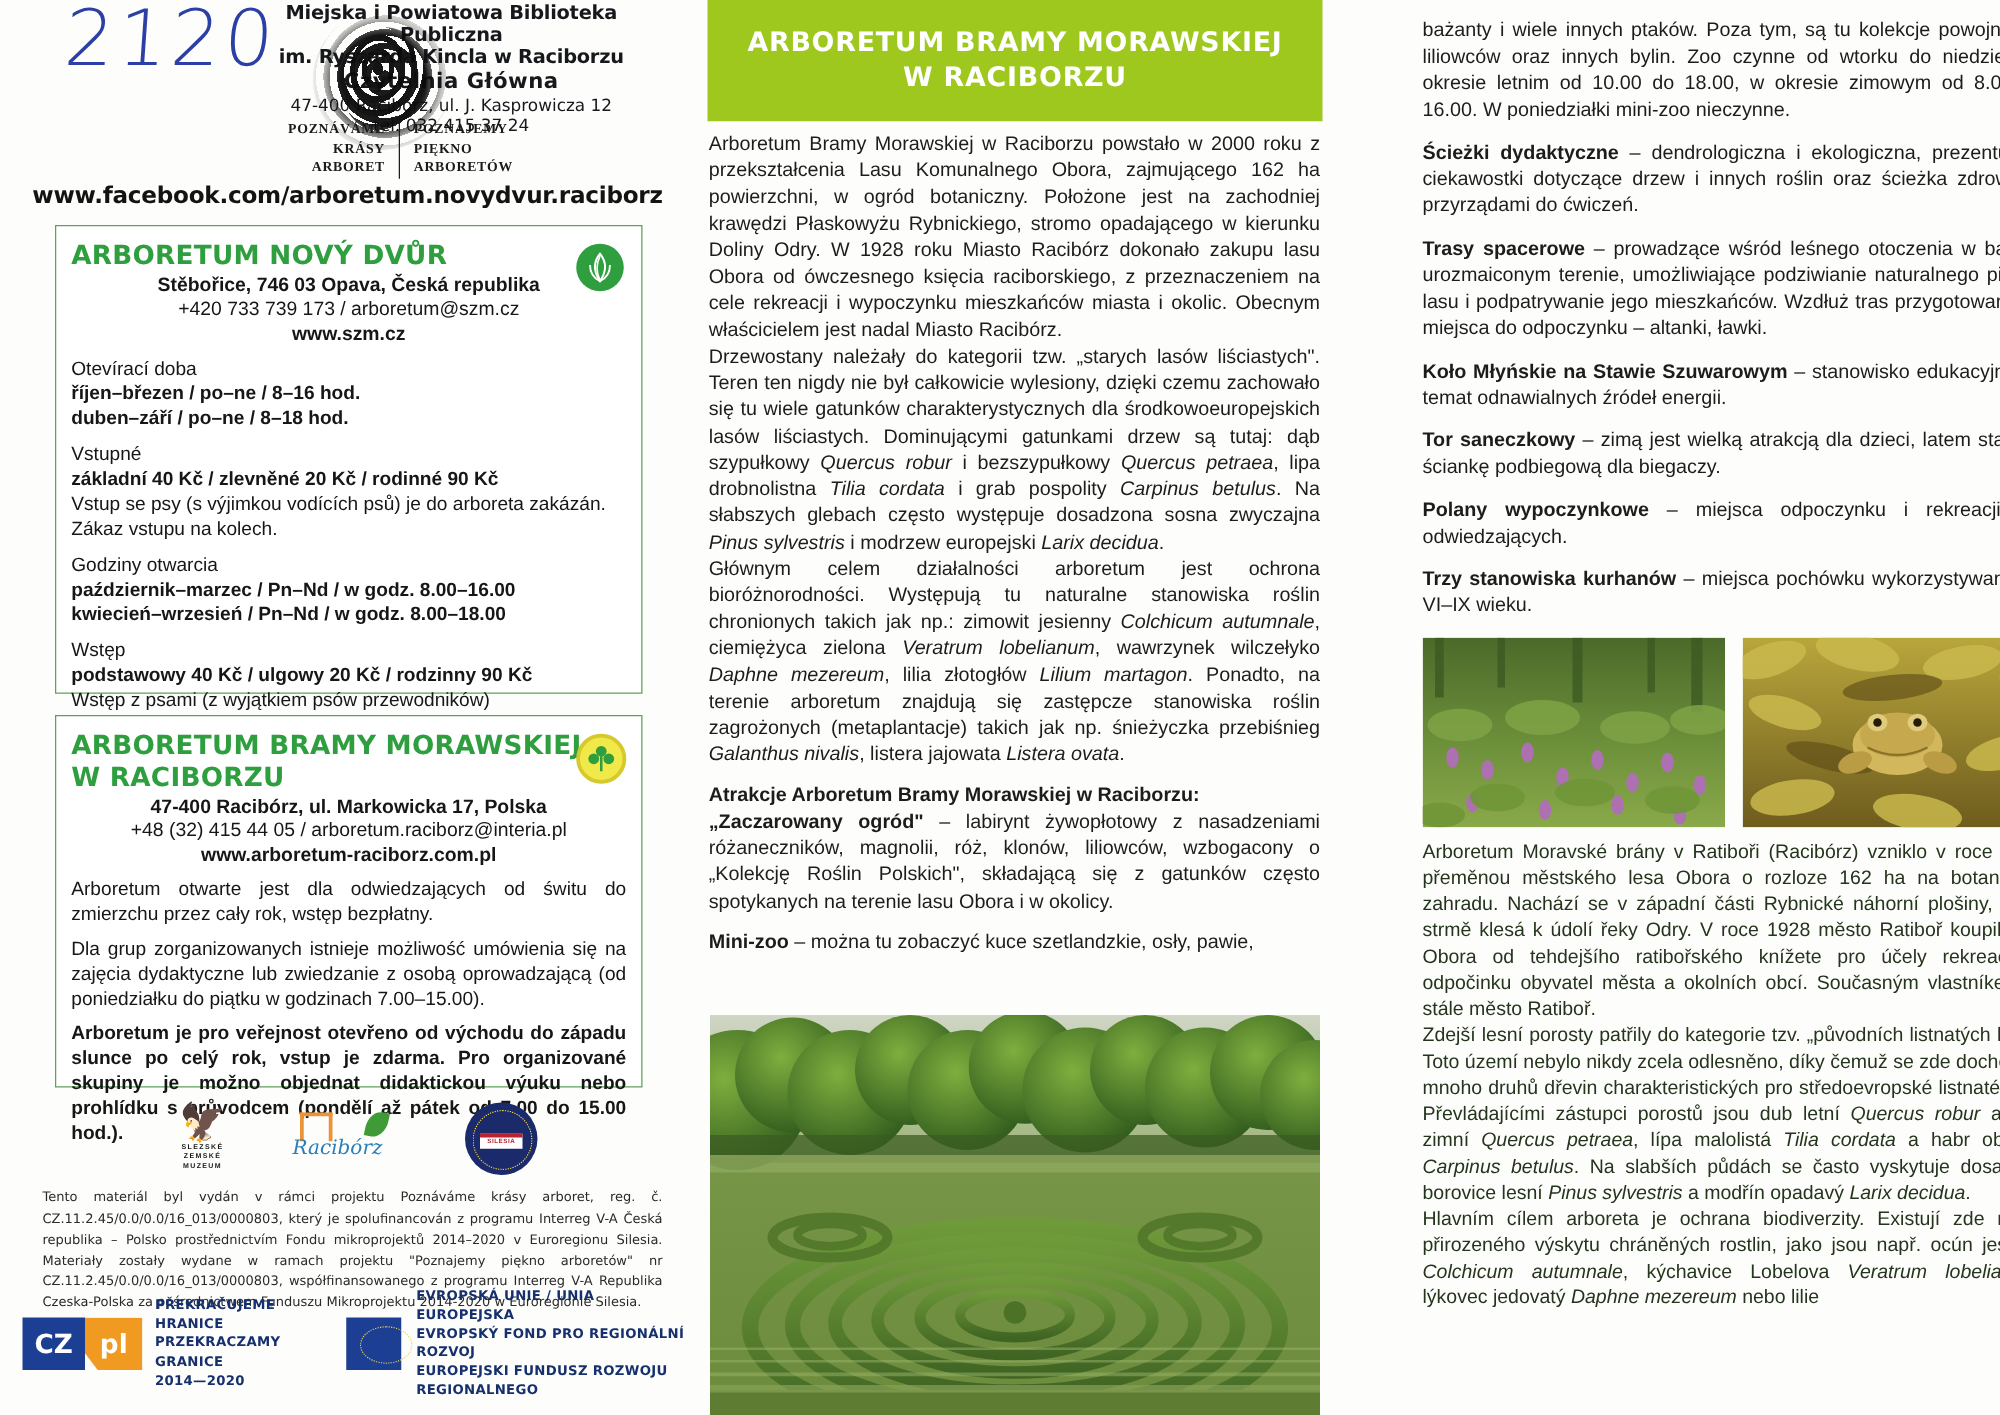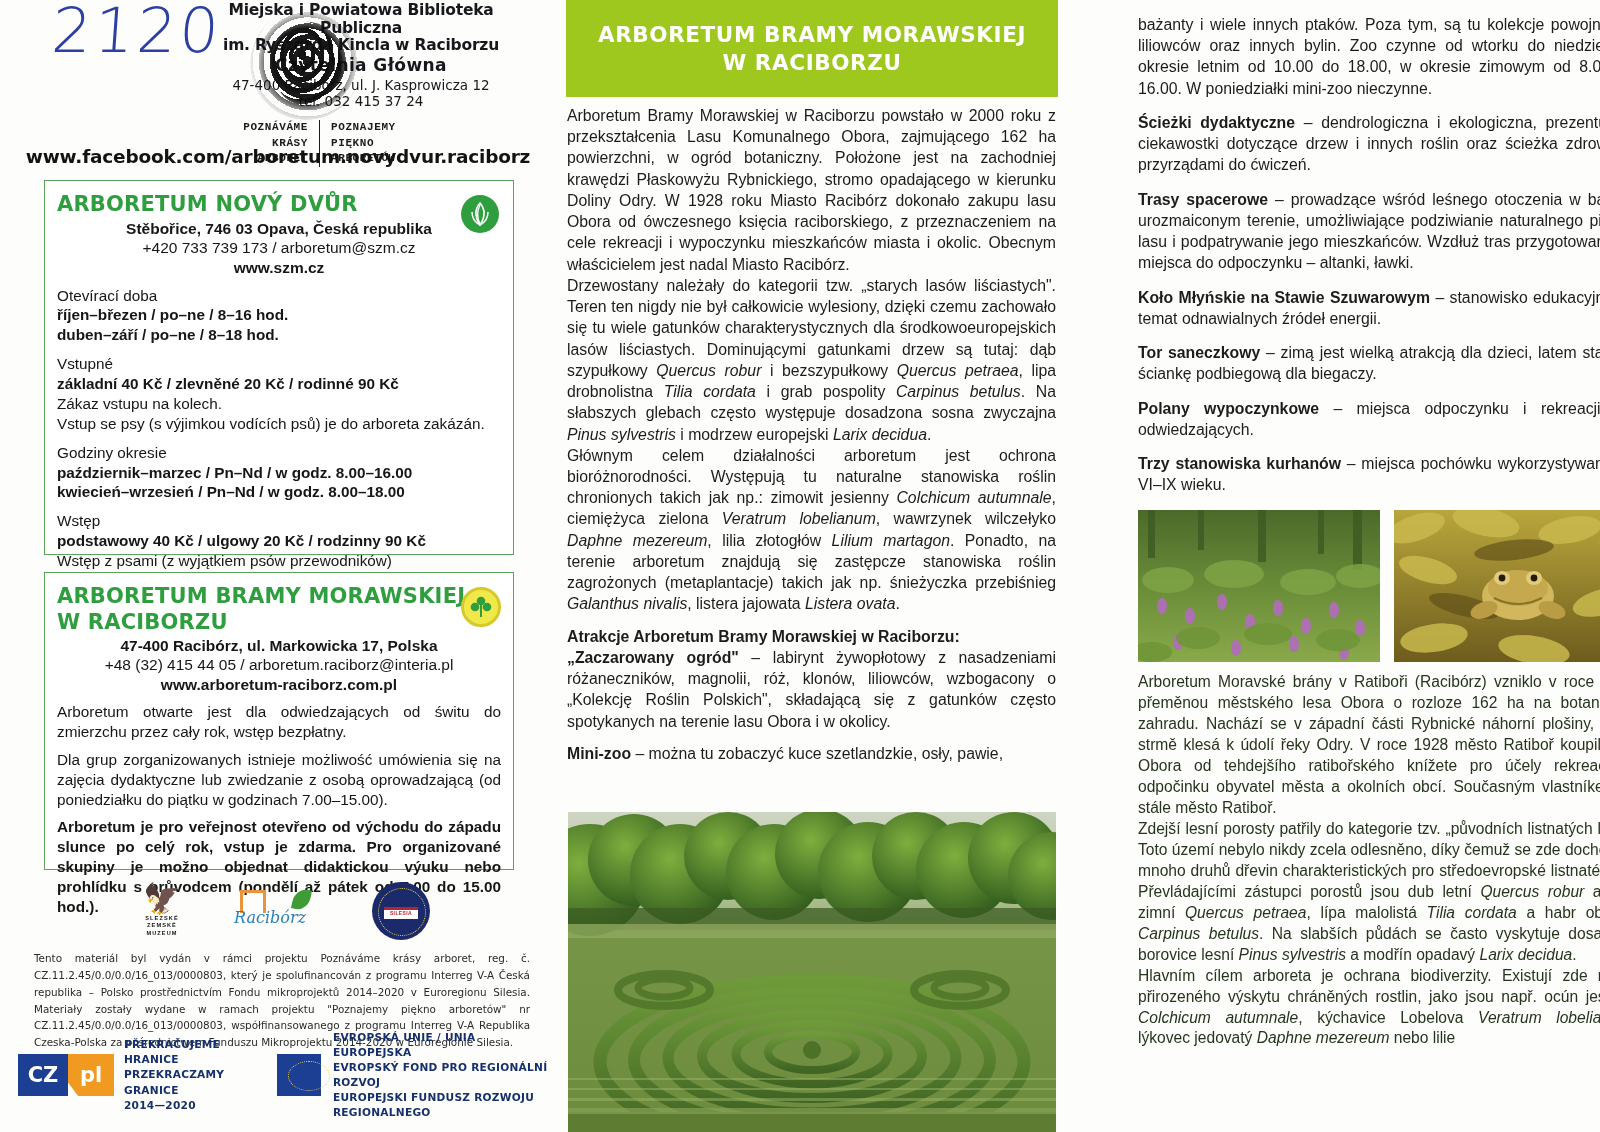--- a/index.html
+++ b/index.html
@@ -97,28 +97,28 @@
       repeating-radial-gradient(ellipse at 42% 40%,
         #0b0b0b 0px, #0b0b0b 4px,
         rgba(255,255,255,0) 4px, rgba(255,255,255,0) 9px);
     border-radius: 50%;
     transform: rotate(18deg);
   }
 
   .poznavame {
     position: absolute;
     left: 196px;
-    top: 120px;
+    top: 96px;
     width: 260px;
     display: flex;
     font-size: 11px;
     font-weight: bold;
     letter-spacing: 0.6px;
     color: #1b1b1b;
-    font-family: Liberation Mono, monospace;
+    font-family: Liberation Serif, serif;
   }
   .pz-cz { width: 112px; text-align: right; padding-right: 11px; border-right: 1.6px solid #1b1b1b; line-height: 1.42; }
   .pz-pl { padding-left: 11px; line-height: 1.42; text-align: left; }
 
   .fb-line {
     position: absolute;
     left: 0;
     top: 146px;
     width: 556px;
     text-align: center;
@@ -417,26 +417,26 @@
 
       <div class="grp">
         <div class="lbl">Otevírací doba</div>
         <div class="val">říjen–březen / po–ne / 8–16 hod.</div>
         <div class="val">duben–září / po–ne / 8–18 hod.</div>
       </div>
 
       <div class="grp">
         <div class="lbl">Vstupné</div>
         <div class="val">základní 40 Kč / zlevněné 20 Kč / rodinné 90 Kč</div>
+        <div class="note">Vstup se psy (s výjimkou vodících psů) je do arboreta zakázán.</div>
         <div class="note">Zákaz vstupu na kolech.</div>
-        <div class="note">Vstup se psy (s výjimkou vodících psů) je do arboreta zakázán.</div>
       </div>
 
       <div class="grp">
-        <div class="lbl">Godziny okresie</div>
+        <div class="lbl">Godziny otwarcia</div>
         <div class="val">październik–marzec / Pn–Nd / w godz. 8.00–16.00</div>
         <div class="val">kwiecień–wrzesień / Pn–Nd / w godz. 8.00–18.00</div>
       </div>
 
       <div class="grp">
         <div class="lbl">Wstęp</div>
         <div class="val">podstawowy 40 Kč / ulgowy 20 Kč / rodzinny 90 Kč</div>
         <div class="note">Wstęp z psami (z wyjątkiem psów przewodników)</div>
         <div class="note">do arboretum jest zakazany. Zakaz wstępu na rowerach.</div>
       </div>

